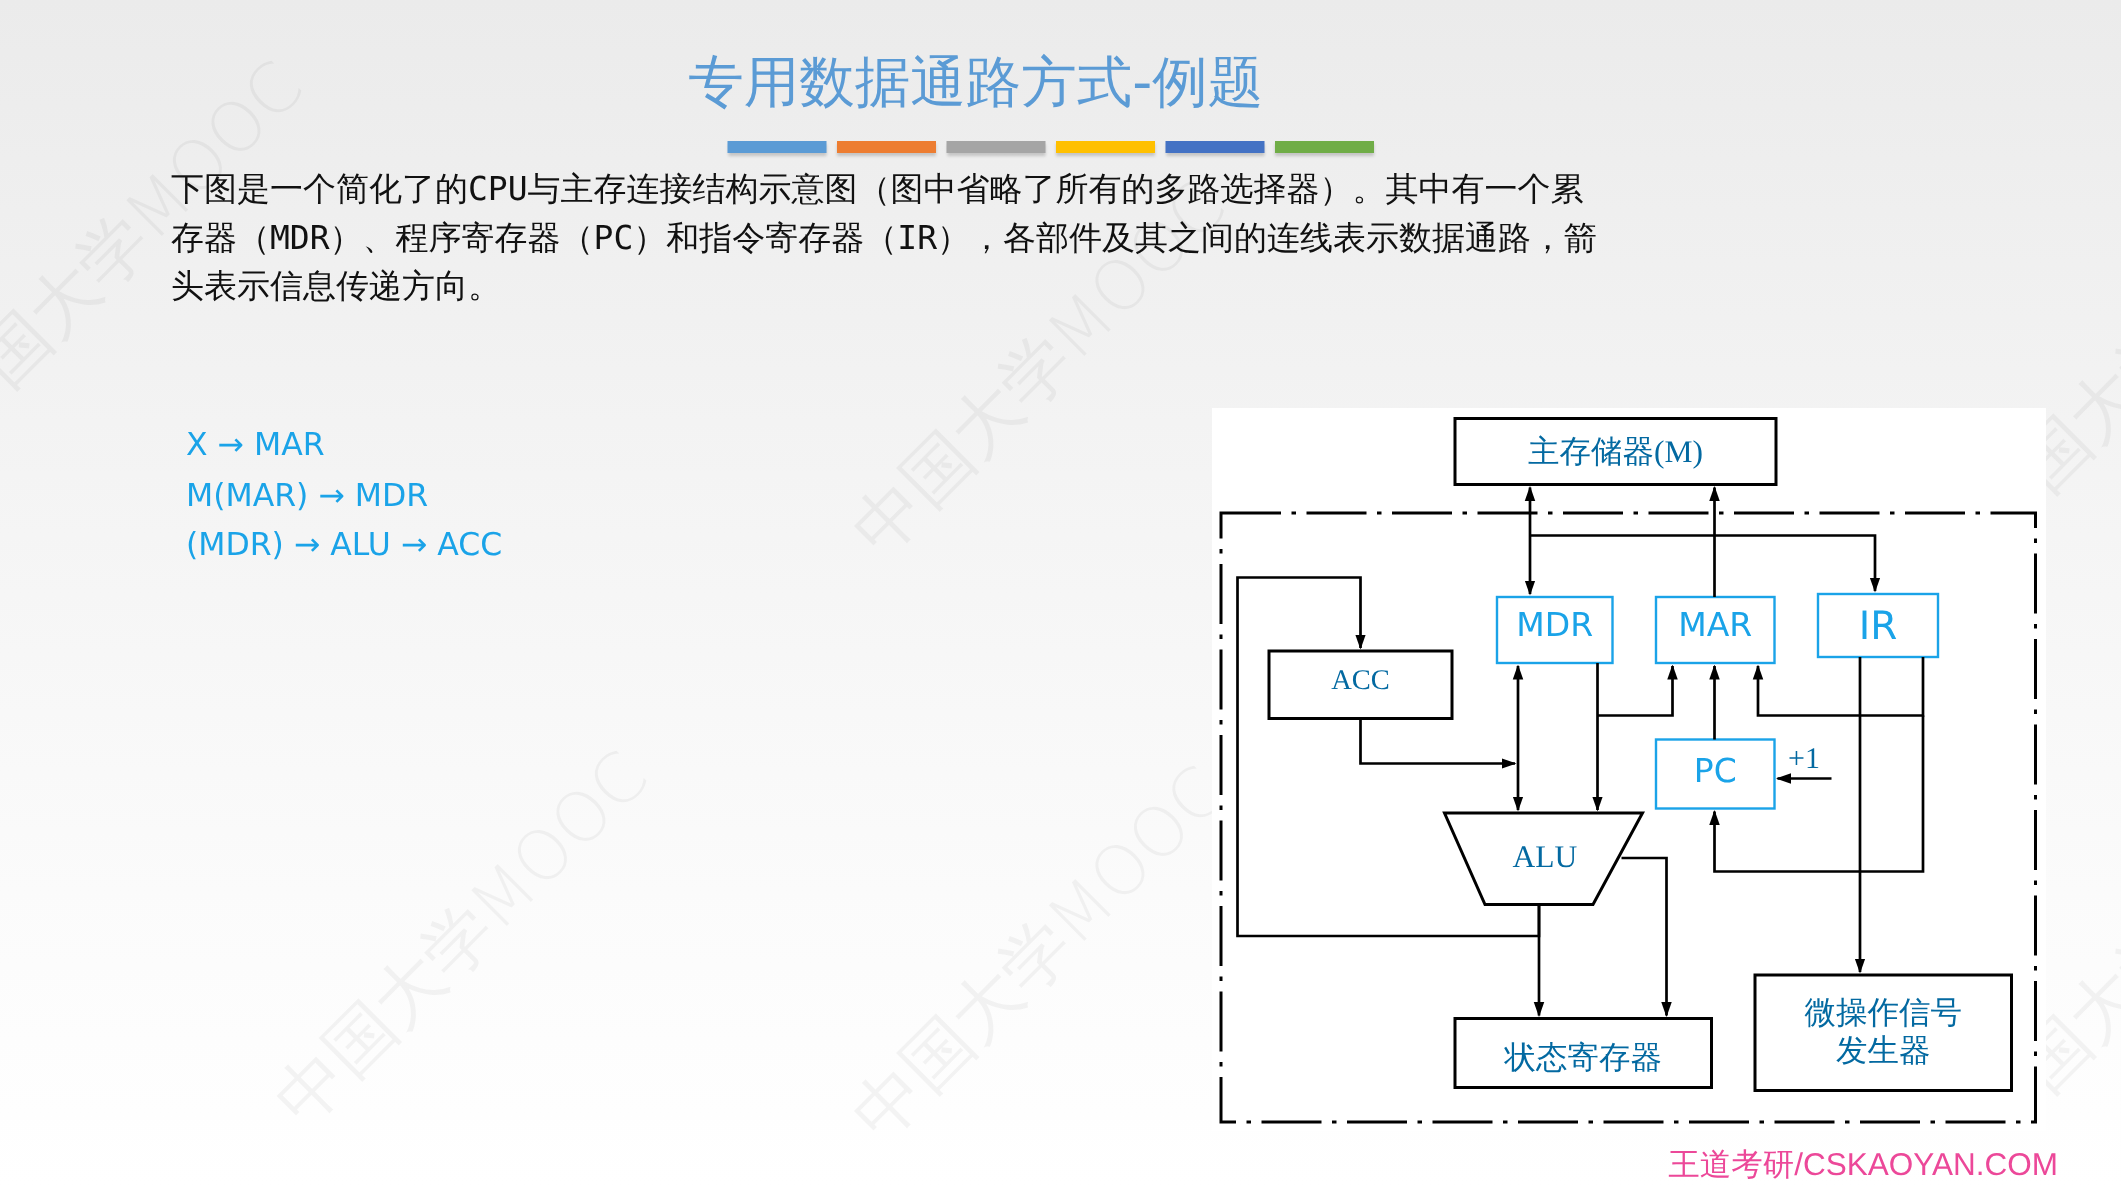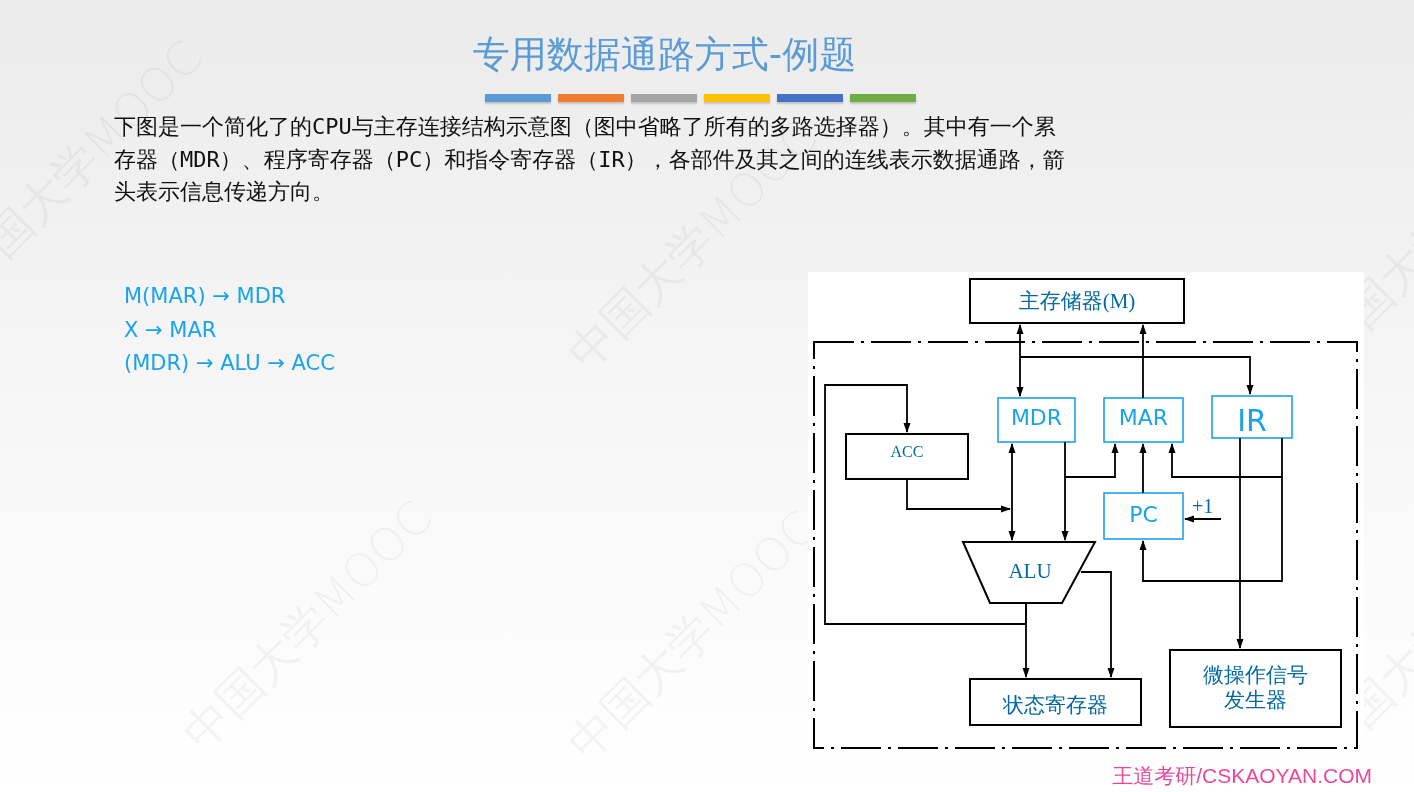--- a/index.html
+++ b/index.html
@@ -11,21 +11,20 @@
     .watermark {
       position: absolute; color: rgba(0,0,0,0.045);
       font-family: "DejaVu Sans", sans-serif; font-size: 46px; font-weight: 300;
       transform: rotate(-45deg); transform-origin: left top; white-space: nowrap;
       pointer-events: none;
     }
     .title {
       position: absolute; left: 0; width: 1301px; top: 30px; text-align: center;
       font-size: 37px; color: #5b9bd5; letter-spacing: 0px;
       font-family: "DejaVu Sans", sans-serif;
-      padding-left: 14px;
     }
     .bars { position: absolute; top: 94px; left: 485px; display: flex; gap: 7px; }
     .bars div { width: 66px; height: 8px; box-shadow: 0 2px 2px rgba(0,0,0,0.18); }
     .para {
       position: absolute; left: 114px; top: 111px; width: 1160px;
       font-family: "DejaVu Sans Mono", "Liberation Mono", monospace;
       font-size: 22px; line-height: 32.5px; color: #111;
     }
     .para p { margin: 0; }
     .answer {
@@ -69,22 +68,22 @@
   <div style="background:#70ad47"></div>
 </div>
 
 <div class="para">
   <p>下图是一个简化了的CPU与主存连接结构示意图（图中省略了所有的多路选择器）。其中有一个累</p>
   <p>存器（MDR）、程序寄存器（PC）和指令寄存器（IR），各部件及其之间的连线表示数据通路，箭</p>
   <p>头表示信息传递方向。</p>
 </div>
 
 <div class="answer">
+  <div>X → MAR</div>
   <div>M(MAR) → MDR</div>
-  <div>X → MAR</div>
   <div>(MDR) → ALU → ACC</div>
 </div>
 
 <div class="diagram-panel">
   <svg class="diagram" width="556" height="482" viewBox="808 272 556 482" xmlns="http://www.w3.org/2000/svg">
     <defs>
       <marker id="ah" markerWidth="10" markerHeight="10" refX="9" refY="5" orient="auto" markerUnits="userSpaceOnUse">
         <path d="M0,1.5 L10,5 L0,8.5 Z" fill="#000"></path>
       </marker>
       <marker id="ahs" markerWidth="10" markerHeight="10" refX="1" refY="5" orient="auto" markerUnits="userSpaceOnUse">
@@ -141,22 +140,22 @@
 
       <line x1="1026" y1="603" x2="1026" y2="677" marker-end="url(#ah)"></line>
 
       <polyline points="1081,572 1111,572 1111,677" marker-end="url(#ah)"></polyline>
     </g>
   </svg>
 
   <div class="lbl serif" style="left:162px; top:15px; width:214px; font-size:21px;">主存储器(M)</div>
   <div class="lbl cyanlbl" style="left:190px; top:133px; width:77px; font-size:22px;">MDR</div>
   <div class="lbl cyanlbl" style="left:296px; top:133px; width:79px; font-size:22px;">MAR</div>
-  <div class="lbl cyanlbl" style="left:404px; top:131px; width:80px; font-size:30px;">IR</div>
-  <div class="lbl serif" style="left:38px; top:171px; width:122px; font-size:16px;">ACC</div>
+  <div class="lbl cyanlbl" style="left:404px; top:131px; width:80px; font-size:26px;">IR</div>
+  <div class="lbl serif" style="left:38px; top:171px; width:122px; font-size:19px;">ACC</div>
   <div class="lbl cyanlbl" style="left:296px; top:230px; width:79px; font-size:22px;">PC</div>
   <div class="lbl serif" style="left:384px; top:223px; font-size:20px;">+1</div>
   <div class="lbl serif" style="left:182px; top:287px; width:80px; font-size:21px;">ALU</div>
   <div class="lbl serif" style="left:162px; top:419px; width:171px; font-size:21px;">状态寄存器</div>
   <div class="lbl serif" style="left:362px; top:391px; width:171px; font-size:21px; line-height:25px;">
     <div>微操作信号</div>
     <div>发生器</div>
   </div>
 </div>
 

